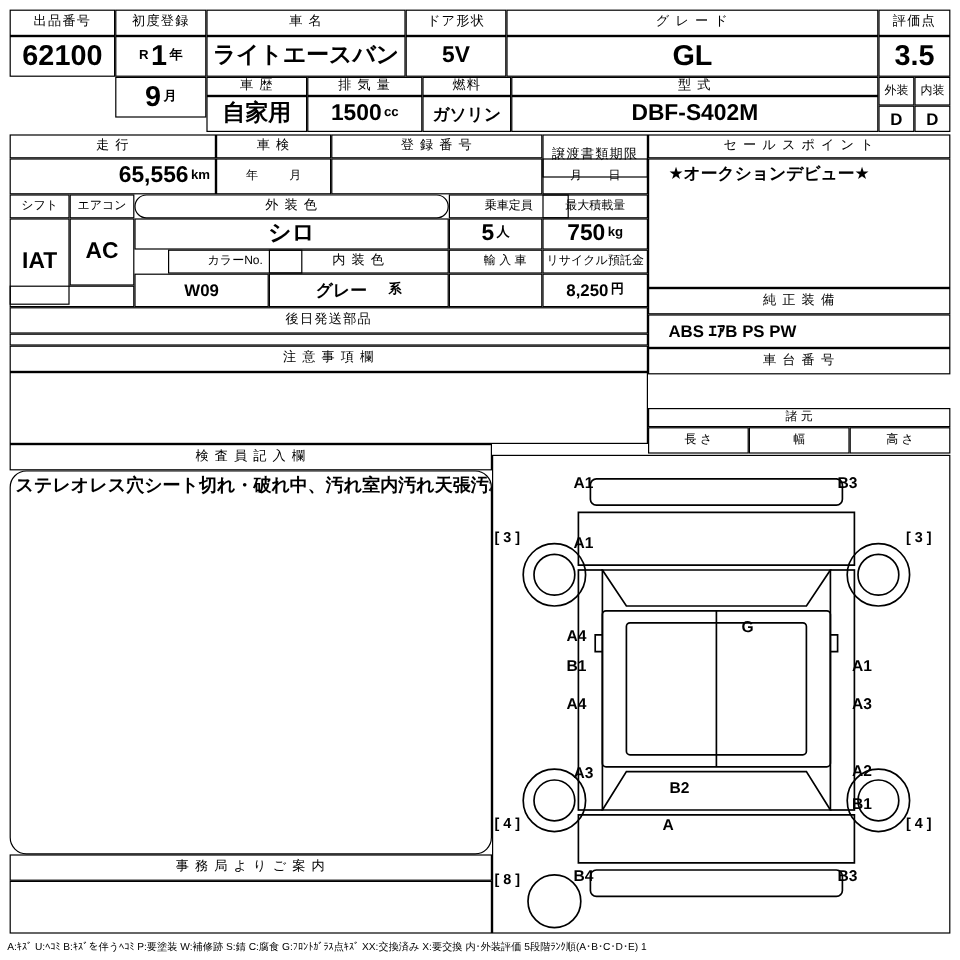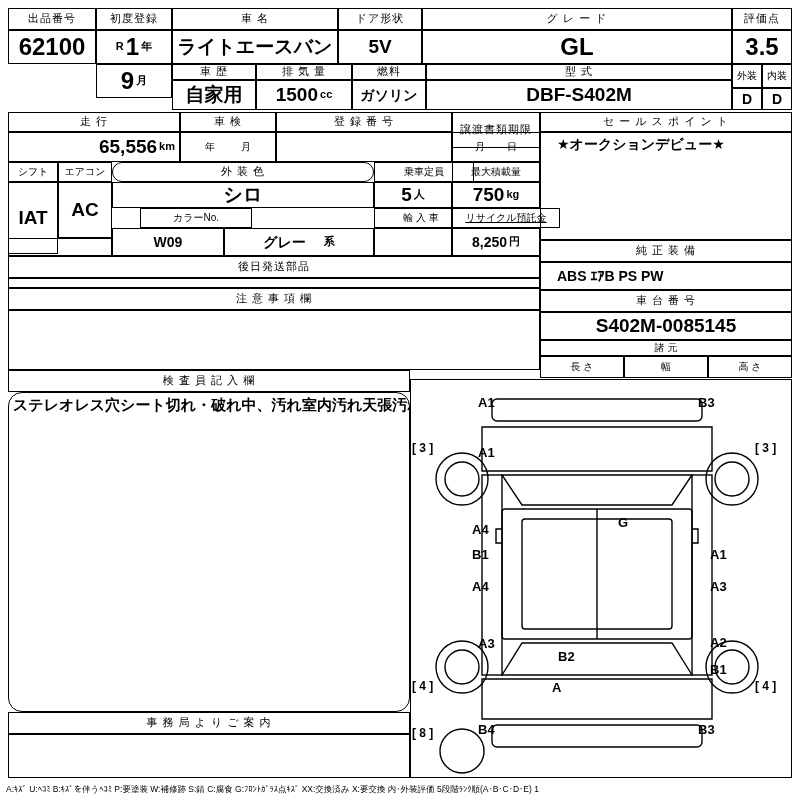--- a/index.html
+++ b/index.html
@@ -145,22 +145,23 @@
   <div class="bx" style="left:374px;top:182px;width:78px;height:26px;">
     <span class="val">5</span>
     <span class="unit">人</span>
   </div>
   <div class="bx" style="left:452px;top:182px;width:88px;height:26px;">
     <span class="val">750</span>
     <span class="unit">kg</span>
   </div>
 
   <div class="bx lbl-sm" style="left:112px;top:208px;width:112px;height:20px;margin-left:28px;">カラーNo.</div>
+  <div class="bx lbl" style="left:224px;top:208px;width:150px;height:20px;">内 装 色</div>
   <div class="bx lbl-sm" style="left:374px;top:208px;width:78px;height:20px;padding-left:16px;">輸 入 車</div>
-  <div class="bx lbl-sm" style="left:452px;top:208px;width:108px;height:20px;text-decoration:underline;">リサイクル預託金</div>
+  <div class="bx lbl-sm" style="left:452px;top:208px;width:88px;height:20px;">リサイクル預託金</div>
 
   <div class="bx val-sm" style="left:112px;top:228px;width:112px;height:28px;">W09</div>
   <div class="bx" style="left:224px;top:228px;width:150px;height:28px;">
     <span class="val-sm">グレー</span>
     <span class="unit" style="margin-left:18px;">系</span>
   </div>
   <div class="bx" style="left:374px;top:228px;width:78px;height:28px;"></div>
   <div class="bx" style="left:452px;top:228px;width:88px;height:28px;">
     <span class="val-sm">8,250</span>
     <span class="unit">円</span>
@@ -174,21 +175,20 @@
   <div class="bx lbl" style="left:8px;top:288px;width:532px;height:22px;">注 意 事 項 欄</div>
   <div class="bx" style="left:8px;top:310px;width:532px;height:60px;"></div>
 
   <div class="bx lbl" style="left:540px;top:112px;width:252px;height:20px;">セ ー ル ス ポ イ ン ト</div>
   <div class="bx left val-sm" style="left:540px;top:132px;width:252px;height:108px;align-items:flex-start;padding-top:4px;">★オークションデビュー★</div>
 
   <div class="bx lbl" style="left:540px;top:240px;width:252px;height:22px;">純 正 装 備</div>
   <div class="bx left val-sm" style="left:540px;top:262px;width:252px;height:28px;">ABS ｴｱB PS PW</div>
 
   <div class="bx lbl" style="left:540px;top:290px;width:252px;height:22px;">車 台 番 号</div>
-  <div class="bx val" style="left:540px;top:312px;width:252px;height:28px;">S402M-0085145</div>
 
   <div class="bx lbl-sm" style="left:540px;top:340px;width:252px;height:16px;">諸 元</div>
   <div class="bx lbl-sm" style="left:540px;top:356px;width:84px;height:22px;">長 さ</div>
   <div class="bx lbl-sm" style="left:624px;top:356px;width:84px;height:22px;">幅</div>
   <div class="bx lbl-sm" style="left:708px;top:356px;width:84px;height:22px;">高 さ</div>
 
   <div class="bx lbl" style="left:8px;top:370px;width:402px;height:22px;">検 査 員 記 入 欄</div>
   <div class="bx notes" style="left:8px;top:392px;width:402px;height:320px;border-radius:14px;">
     <div>ステレオレス穴</div>
     <div>シート切れ・破れ中、汚れ</div>

